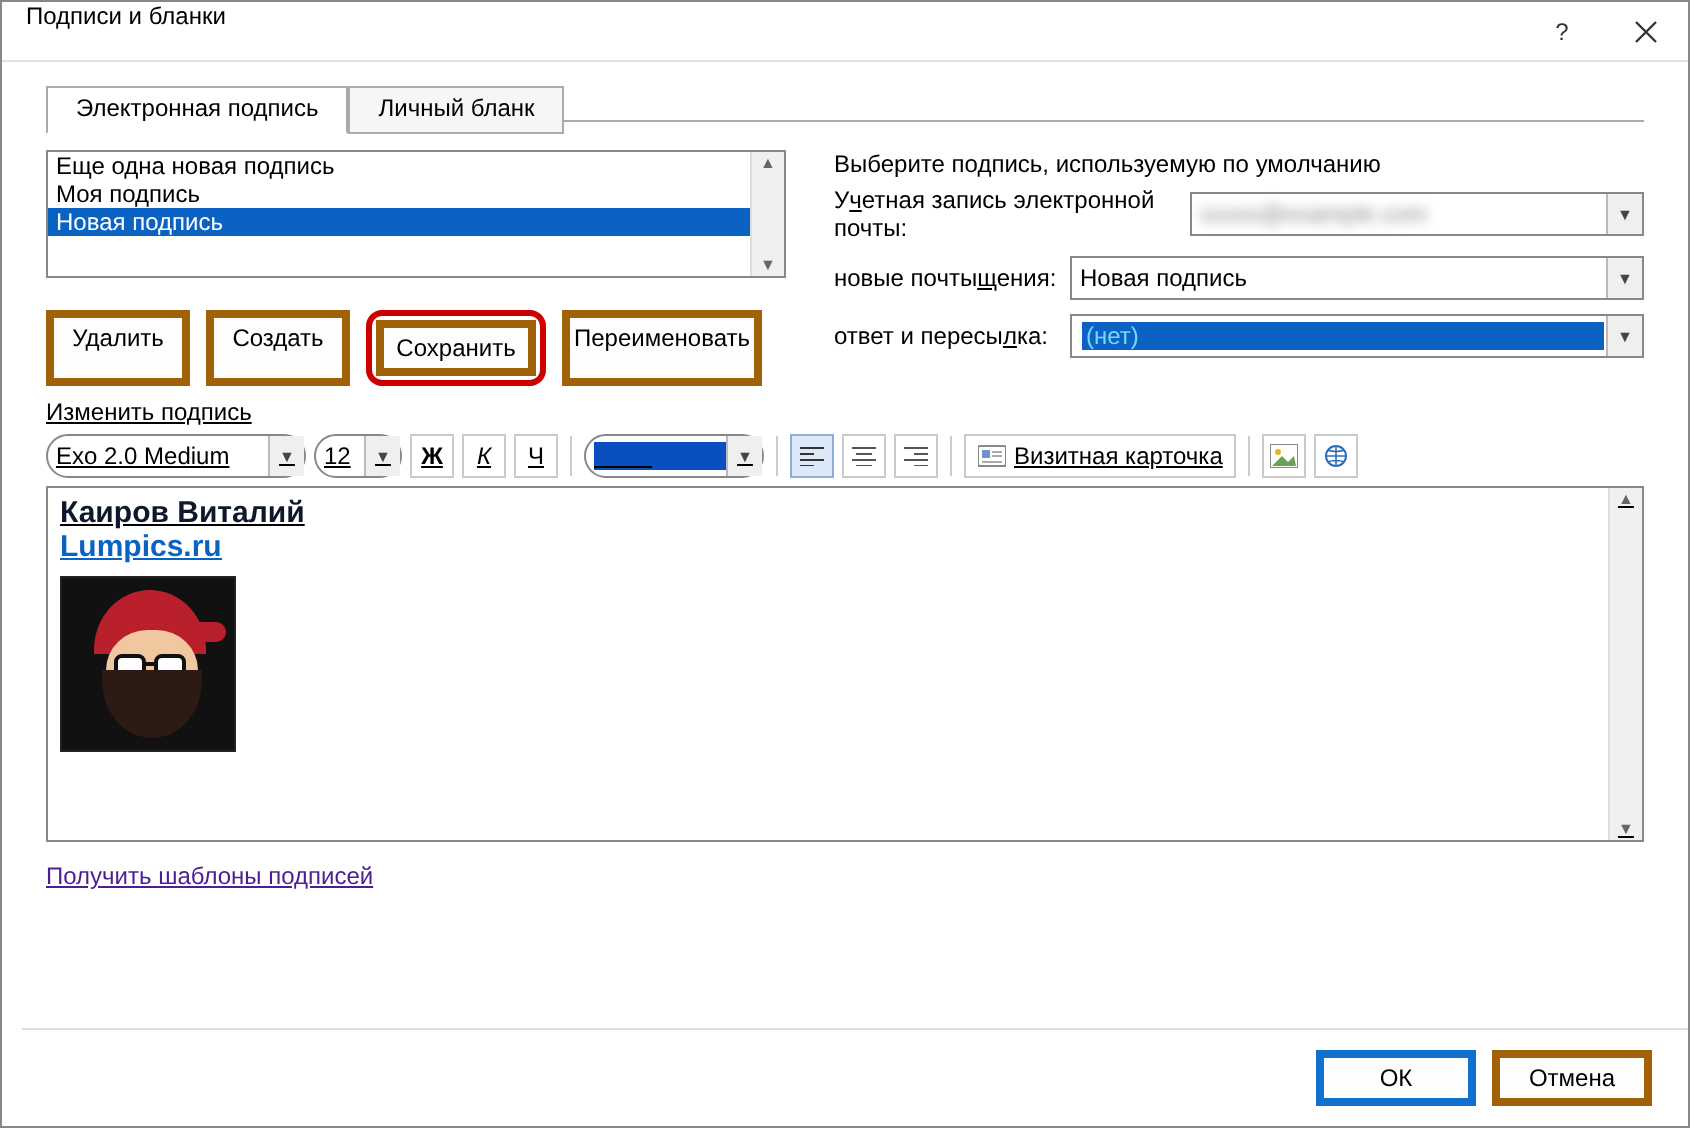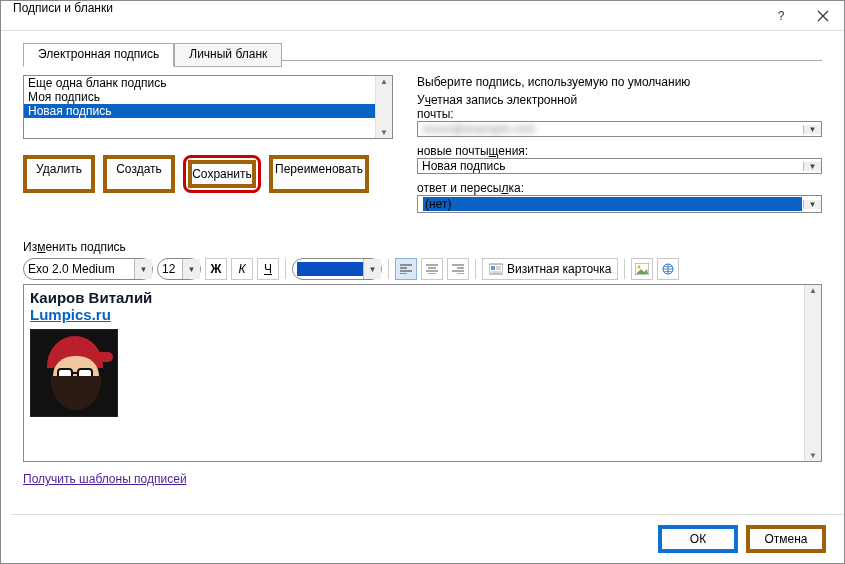--- a/index.html
+++ b/index.html
@@ -21,32 +21,32 @@
   .listbox { border: 1px solid #888; height: 64px; display: flex; }
   .listbox .items { flex: 1; }
   .listbox .item { padding: 0 4px; line-height: 14px; }
   .listbox .item.sel { background: #0a63c2; color: #fff; }
   .scroll { width: 17px; background: #f0f0f0; border-left: 1px solid #ddd; display: flex; flex-direction: column; justify-content: space-between; align-items: center; }
   .scroll .arr { font-size: 8px; color: #666; padding: 1px; }
   .btnrow { margin-top: 16px; display: flex; gap: 8px; }
   .wbtn { border: 4px solid #a16207; background: #fdfdfd; padding: 3px 0; text-align: center; cursor: pointer; }
   .wbtn.w1 { width: 72px; }
   .wbtn.w2 { width: 72px; }
-  .wbtn.w3 { width: 68px; }
+  .wbtn.w3 { width: 80px; }
   .wbtn.w4 { width: 100px; }
   .highlight-ring { border: 3px solid #c00; border-radius: 8px; padding: 2px; box-shadow: inset 0 0 0 1px #fff; }
-  .formgrid .row { display: flex; margin-bottom: 7px; flex-direction: column; }
+  .formgrid .row { display: flex; align-items: center; margin-bottom: 7px; }
   .formgrid .lbl { width: 178px; text-align: left; }
   .formgrid .lbl .ul { text-decoration: underline; }
   .combo { flex: 1; height: 22px; border: 1px solid #888; display: flex; align-items: center; padding: 0 0 0 4px; position: relative; background: #fff; }
   .combo .cv { flex: 1; white-space: nowrap; overflow: hidden; }
   .combo .cbtn { width: 18px; height: 100%; display: flex; align-items: center; justify-content: center; border-left: 1px solid #bbb; background: #efefef; font-size: 8px; color: #444; }
-  .combo.sel .cv { background: #0a63c2; color: #000000; padding: 0 2px; margin: 1px; }
+  .combo.sel .cv { background: #0a63c2; color: #7dd3fc; padding: 0 2px; margin: 1px; }
   .combo.blur .cv { filter: blur(3px); color: #888; }
-  .editsect { margin-top: 20px; }
+  .editsect { margin-top: 6px; text-decoration: underline; }
   .toolbar { display: flex; align-items: center; gap: 4px; margin-top: 4px; }
   .toolbar .combo { flex: none; border-radius: 11px; }
   .tbtn2 { width: 22px; height: 22px; border: 1px solid #c9c9c9; display: flex; align-items: center; justify-content: center; background: #fff; cursor: pointer; }
   .sep { width: 1px; height: 20px; background: #ccc; margin: 0 2px; }
   .editor { margin-top: 4px; border: 1px solid #888; height: 178px; display: flex; }
   .editor .content { flex: 1; padding: 4px 6px; }
   .editor .scroll { width: 17px; }
   .edline1 { font-family: inherit; font-size: 15px; font-weight: 600; color: #0f172a; }
   .edline2 { font-family: inherit; font-size: 15px; font-weight: 600; color: #0a63c2; text-decoration: underline; }
   .avatar { margin-top: 6px; width: 88px; height: 88px; border: 1px solid #222; background: #111; position: relative; overflow: hidden; }
@@ -81,21 +81,21 @@
     <div class="tab">Электронная подпись</div>
     <div class="tab inactive">Личный бланк</div>
   </div>
   <div class="tabline"></div>
 
   <div class="panel">
     <div class="cols">
       <div class="left">
         <div class="listbox">
           <div class="items">
-            <div class="item">Еще одна бланк подпись</div>
+            <div class="item">Еще одна новая подпись</div>
             <div class="item">Моя подпись</div>
             <div class="item sel">Новая подпись</div>
           </div>
           <div class="scroll">
             <span class="arr">▲</span>
             <span class="arr">▼</span>
           </div>
         </div>
         <div class="btnrow">
           <div class="wbtn w1">Удалить</div>

